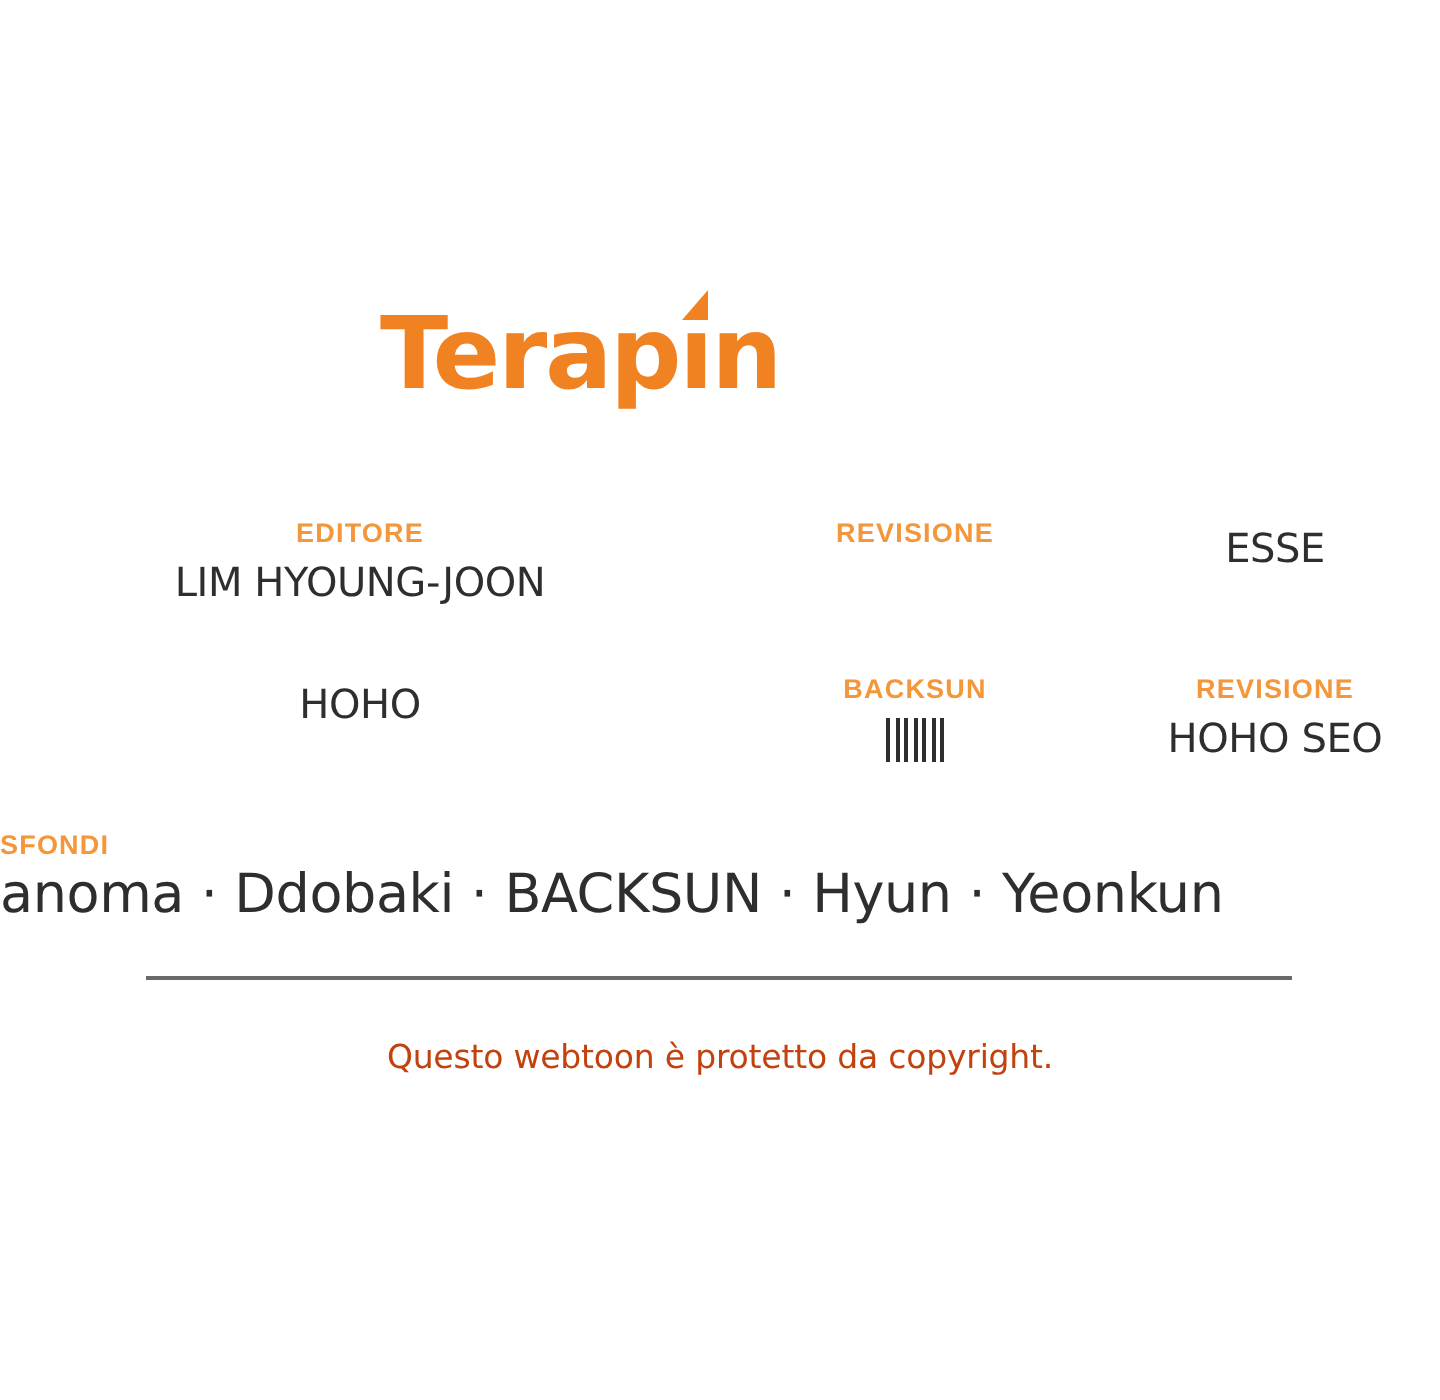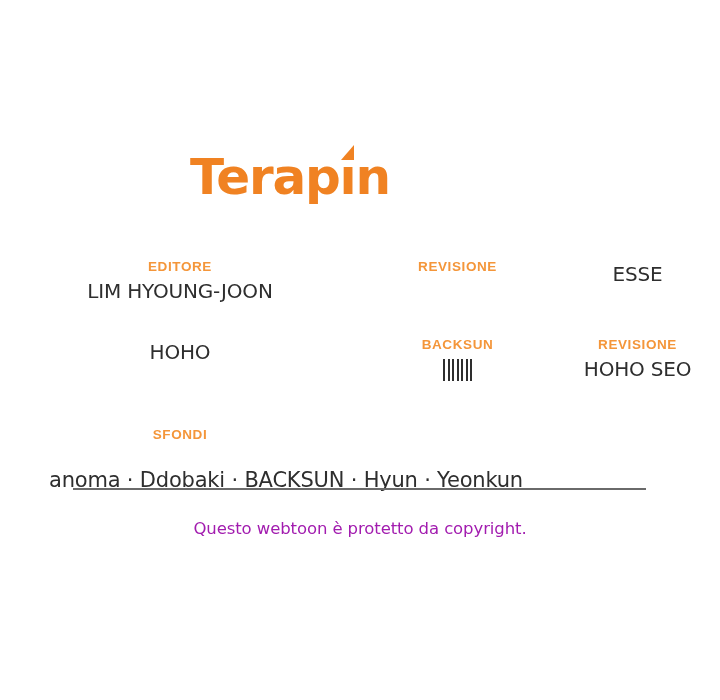--- a/index.html
+++ b/index.html
@@ -130,42 +130,39 @@
     position: absolute;
     left: 0;
     top: 414px;
     width: 720px;
   }
   .sfondi-label {
     position: absolute;
     left: 0;
     top: 0;
     width: 360px;
-    text-align: center;
     font-family: "Liberation Sans", sans-serif;
     font-size: 13.5px;
     font-weight: bold;
     color: #f4963a;
     letter-spacing: 0.6px;
     line-height: 17px;
-    margin-top: 12px;
   }
   .sfondi-values {
     position: absolute;
     left: 0;
     top: 20px;
     width: 572px;
     text-align: center;
     font-family: "DejaVu Sans", sans-serif;
-    font-size: 21px;
+    font-size: 27px;
     color: #2e2e2e;
     line-height: 28px;
     letter-spacing: -0.2px;
     white-space: nowrap;
-    margin-top: 32px;
   }
 
   
   .divider {
     position: absolute;
     left: 73px;
     top: 488px;
     width: 573px;
     height: 2px;
     background: #6a6a6a;
@@ -173,21 +170,21 @@
 
   
   .footer {
     position: absolute;
     left: 0;
     top: 516px;
     width: 720px;
     text-align: center;
     font-family: "DejaVu Sans", sans-serif;
     font-size: 16.5px;
-    color: #a21caf;
+    color: #c2410c;
     line-height: 25px;
     letter-spacing: -0.1px;
   }
   .footer div { white-space: nowrap; }
 </style>
 </head>
 <body>
 
 <div class="page">
 

